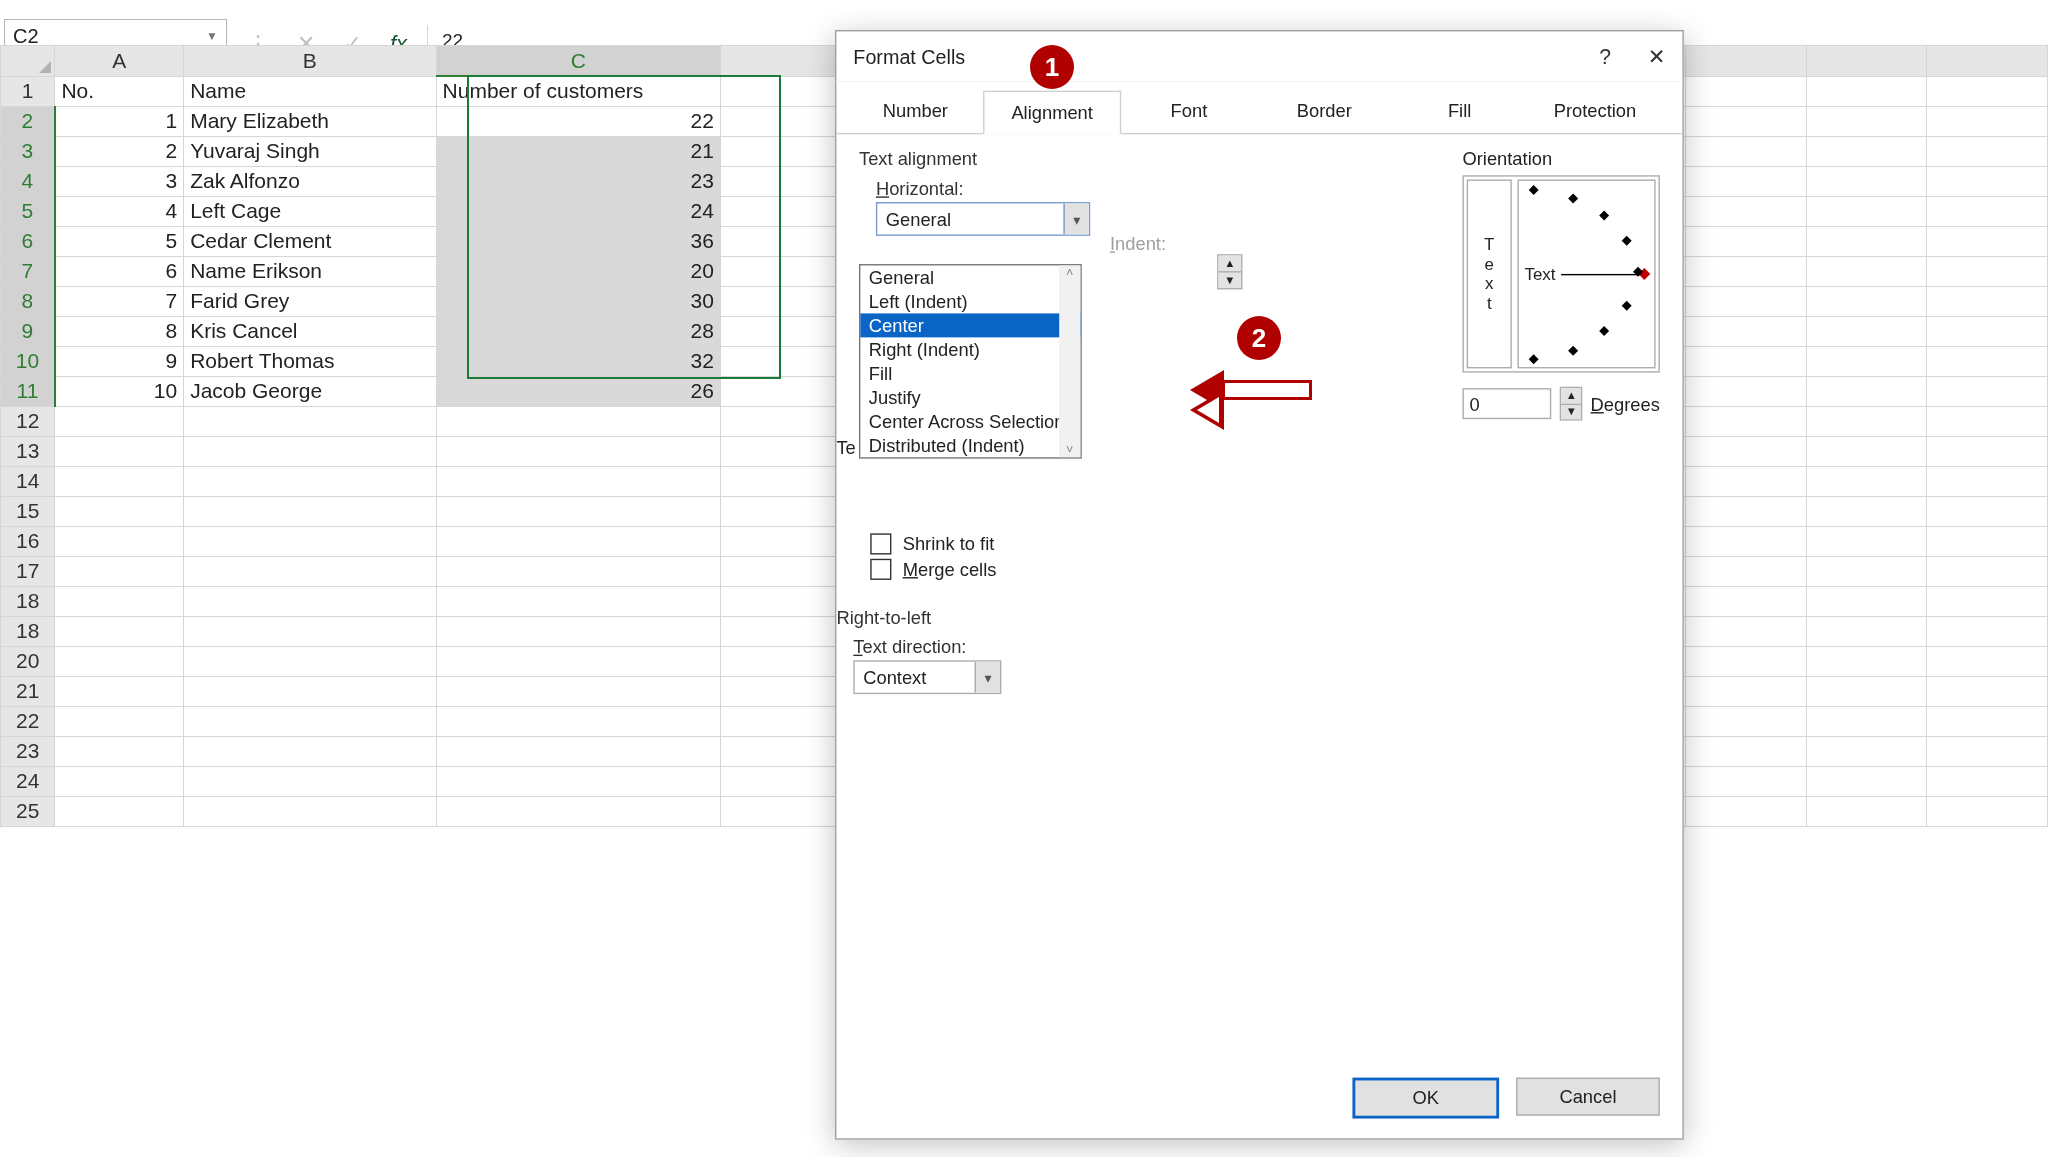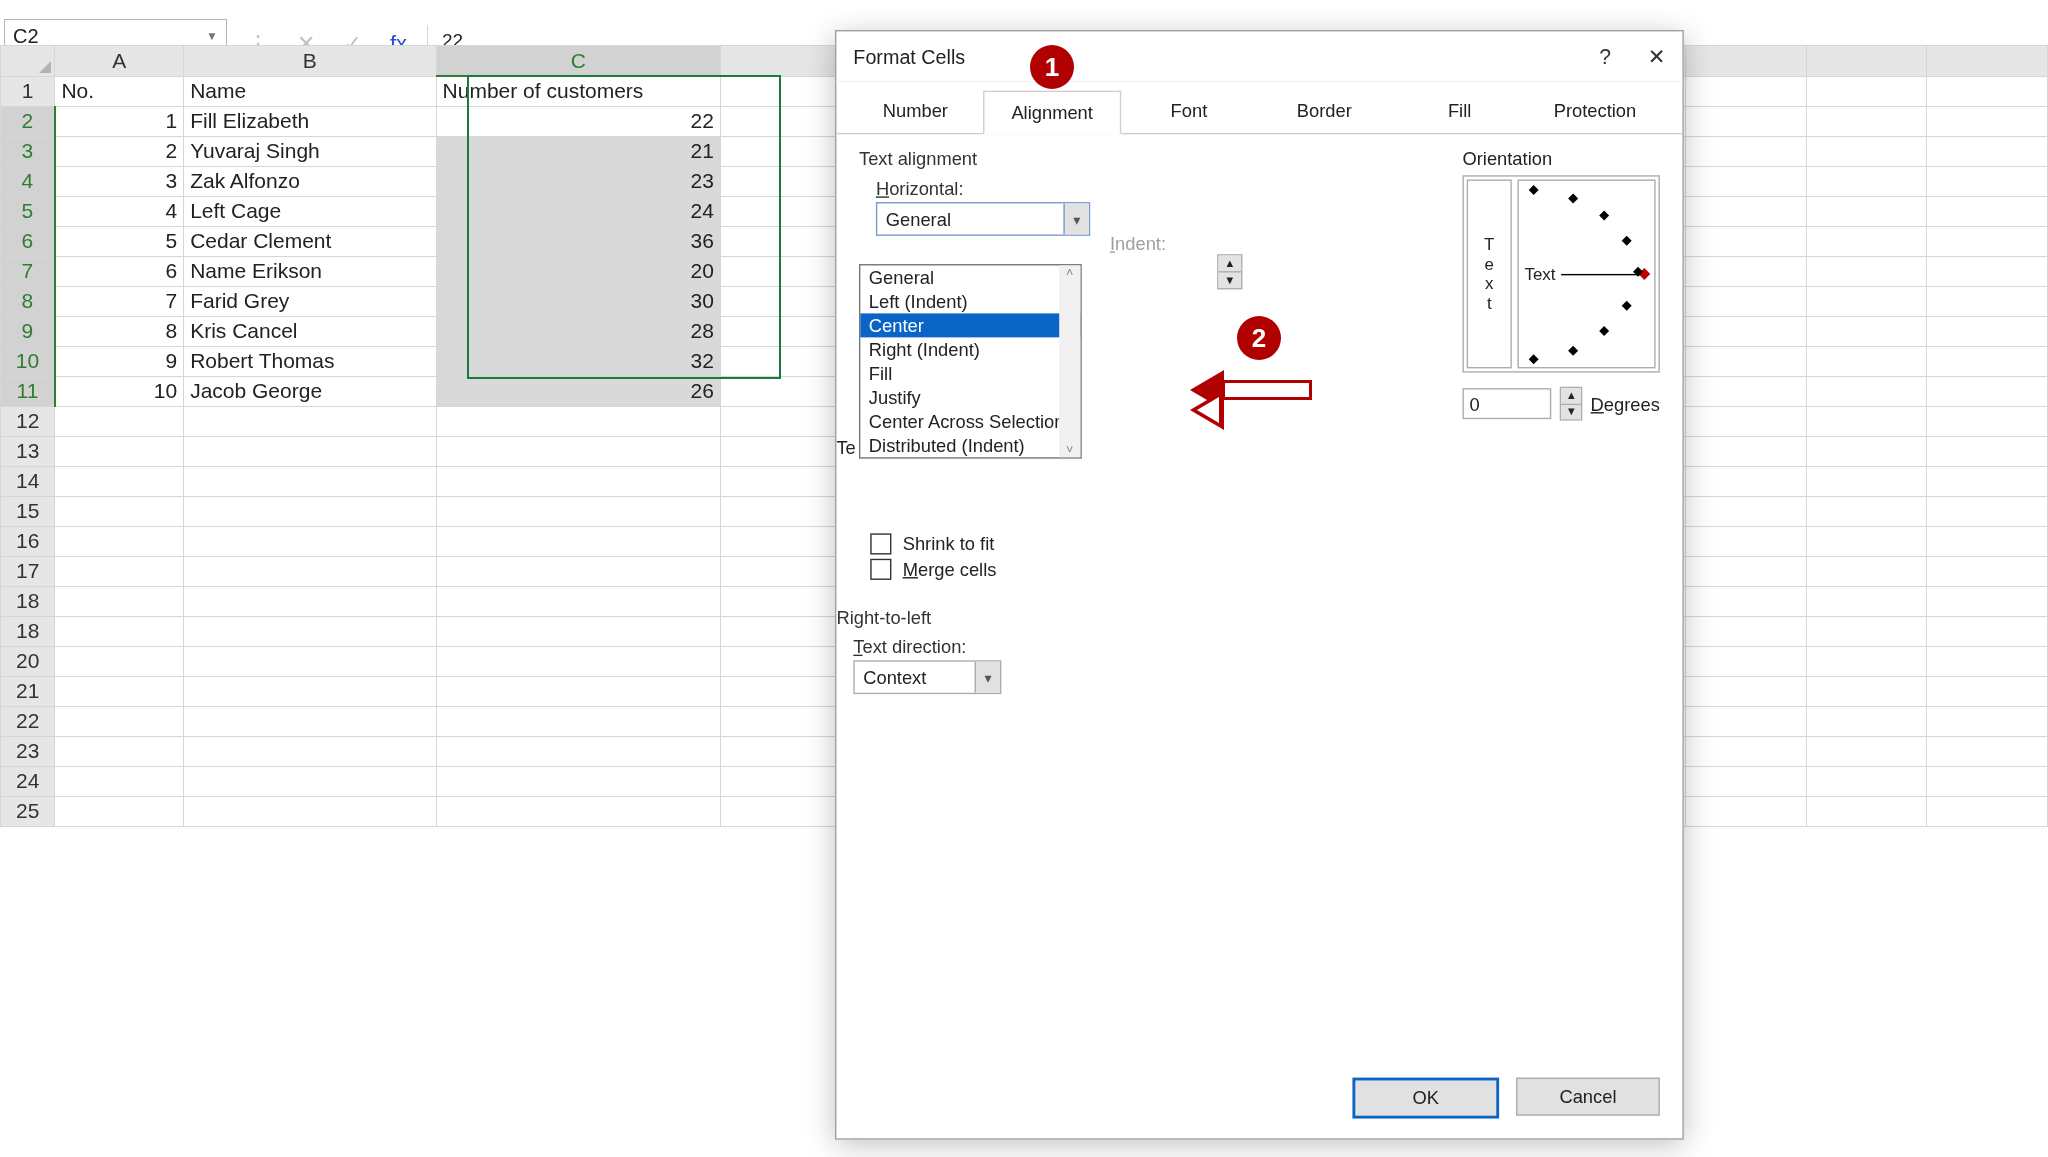--- a/index.html
+++ b/index.html
@@ -3,21 +3,21 @@
 <meta charset="utf-8">
 <style>
   html,body{margin:0;padding:0;font-family:"Segoe UI",Arial,sans-serif;font-size:19px;color:#222;background:#fff;}
   body{width:2048px;height:1157px;position:relative;overflow:hidden;}
 
   
   .formula-bar{position:absolute;left:0;top:12px;right:0;height:45px;display:flex;align-items:flex-end;border-bottom:1px solid #d6d6d6;}
   .name-box{width:205px;height:32px;margin:4px 0 4px 4px;border:1px solid #b5b5b5;display:flex;align-items:center;justify-content:space-between;padding:0 8px;font-size:20px;}
   .name-box .dd{font-size:12px;color:#777;}
   .fx-icons{display:flex;align-items:center;gap:28px;margin-left:20px;color:#bfbfbf;font-size:22px;}
-  .fx-icons .fx{color:#1d4ed8;}
+  .fx-icons .fx{font-style:italic;color:#14532d;}
   .fx-value{margin-left:20px;border-left:1px solid #d6d6d6;padding-left:14px;height:32px;line-height:32px;}
 
   
   .sheet{position:absolute;left:0;top:45px;right:0;bottom:0;}
   table.grid{border-collapse:collapse;}
   table.grid th,table.grid td{border:1px solid #d6d6d6;font-size:21px;font-weight:400;height:27px;}
   table.grid th{background:#e6e6e6;color:#333;text-align:center;font-weight:400;}
   .corner{width:55px;background:#e6e6e6;border:1px solid #d6d6d6;position:relative;}
   .corner::after{content:"";position:absolute;right:3px;bottom:3px;width:0;height:0;border-left:12px solid transparent;border-bottom:12px solid #b3b3b3;}
   .rowhdr{width:55px;text-align:center;background:#e6e6e6;}
@@ -145,21 +145,21 @@
           <td class="empty"></td>
           <td class="empty"></td>
           <td class="empty"></td>
           <td class="empty"></td>
           <td class="empty"></td>
     </tr>
 
     <tr>
           <th class="rowhdr rowhdr-sel">2</th>
           <td class="data num">1</td>
-          <td class="data txt">Fill Elizabeth</td>
+          <td class="data txt">Mary Elizabeth</td>
           <td class="data num" style="background:#fff">22</td>
           <td class="empty"></td>
           <td class="empty"></td>
           <td class="empty"></td>
           <td class="empty"></td>
           <td class="empty"></td>
           <td class="empty"></td>
           <td class="empty"></td>
           <td class="empty"></td>
           <td class="empty"></td>

